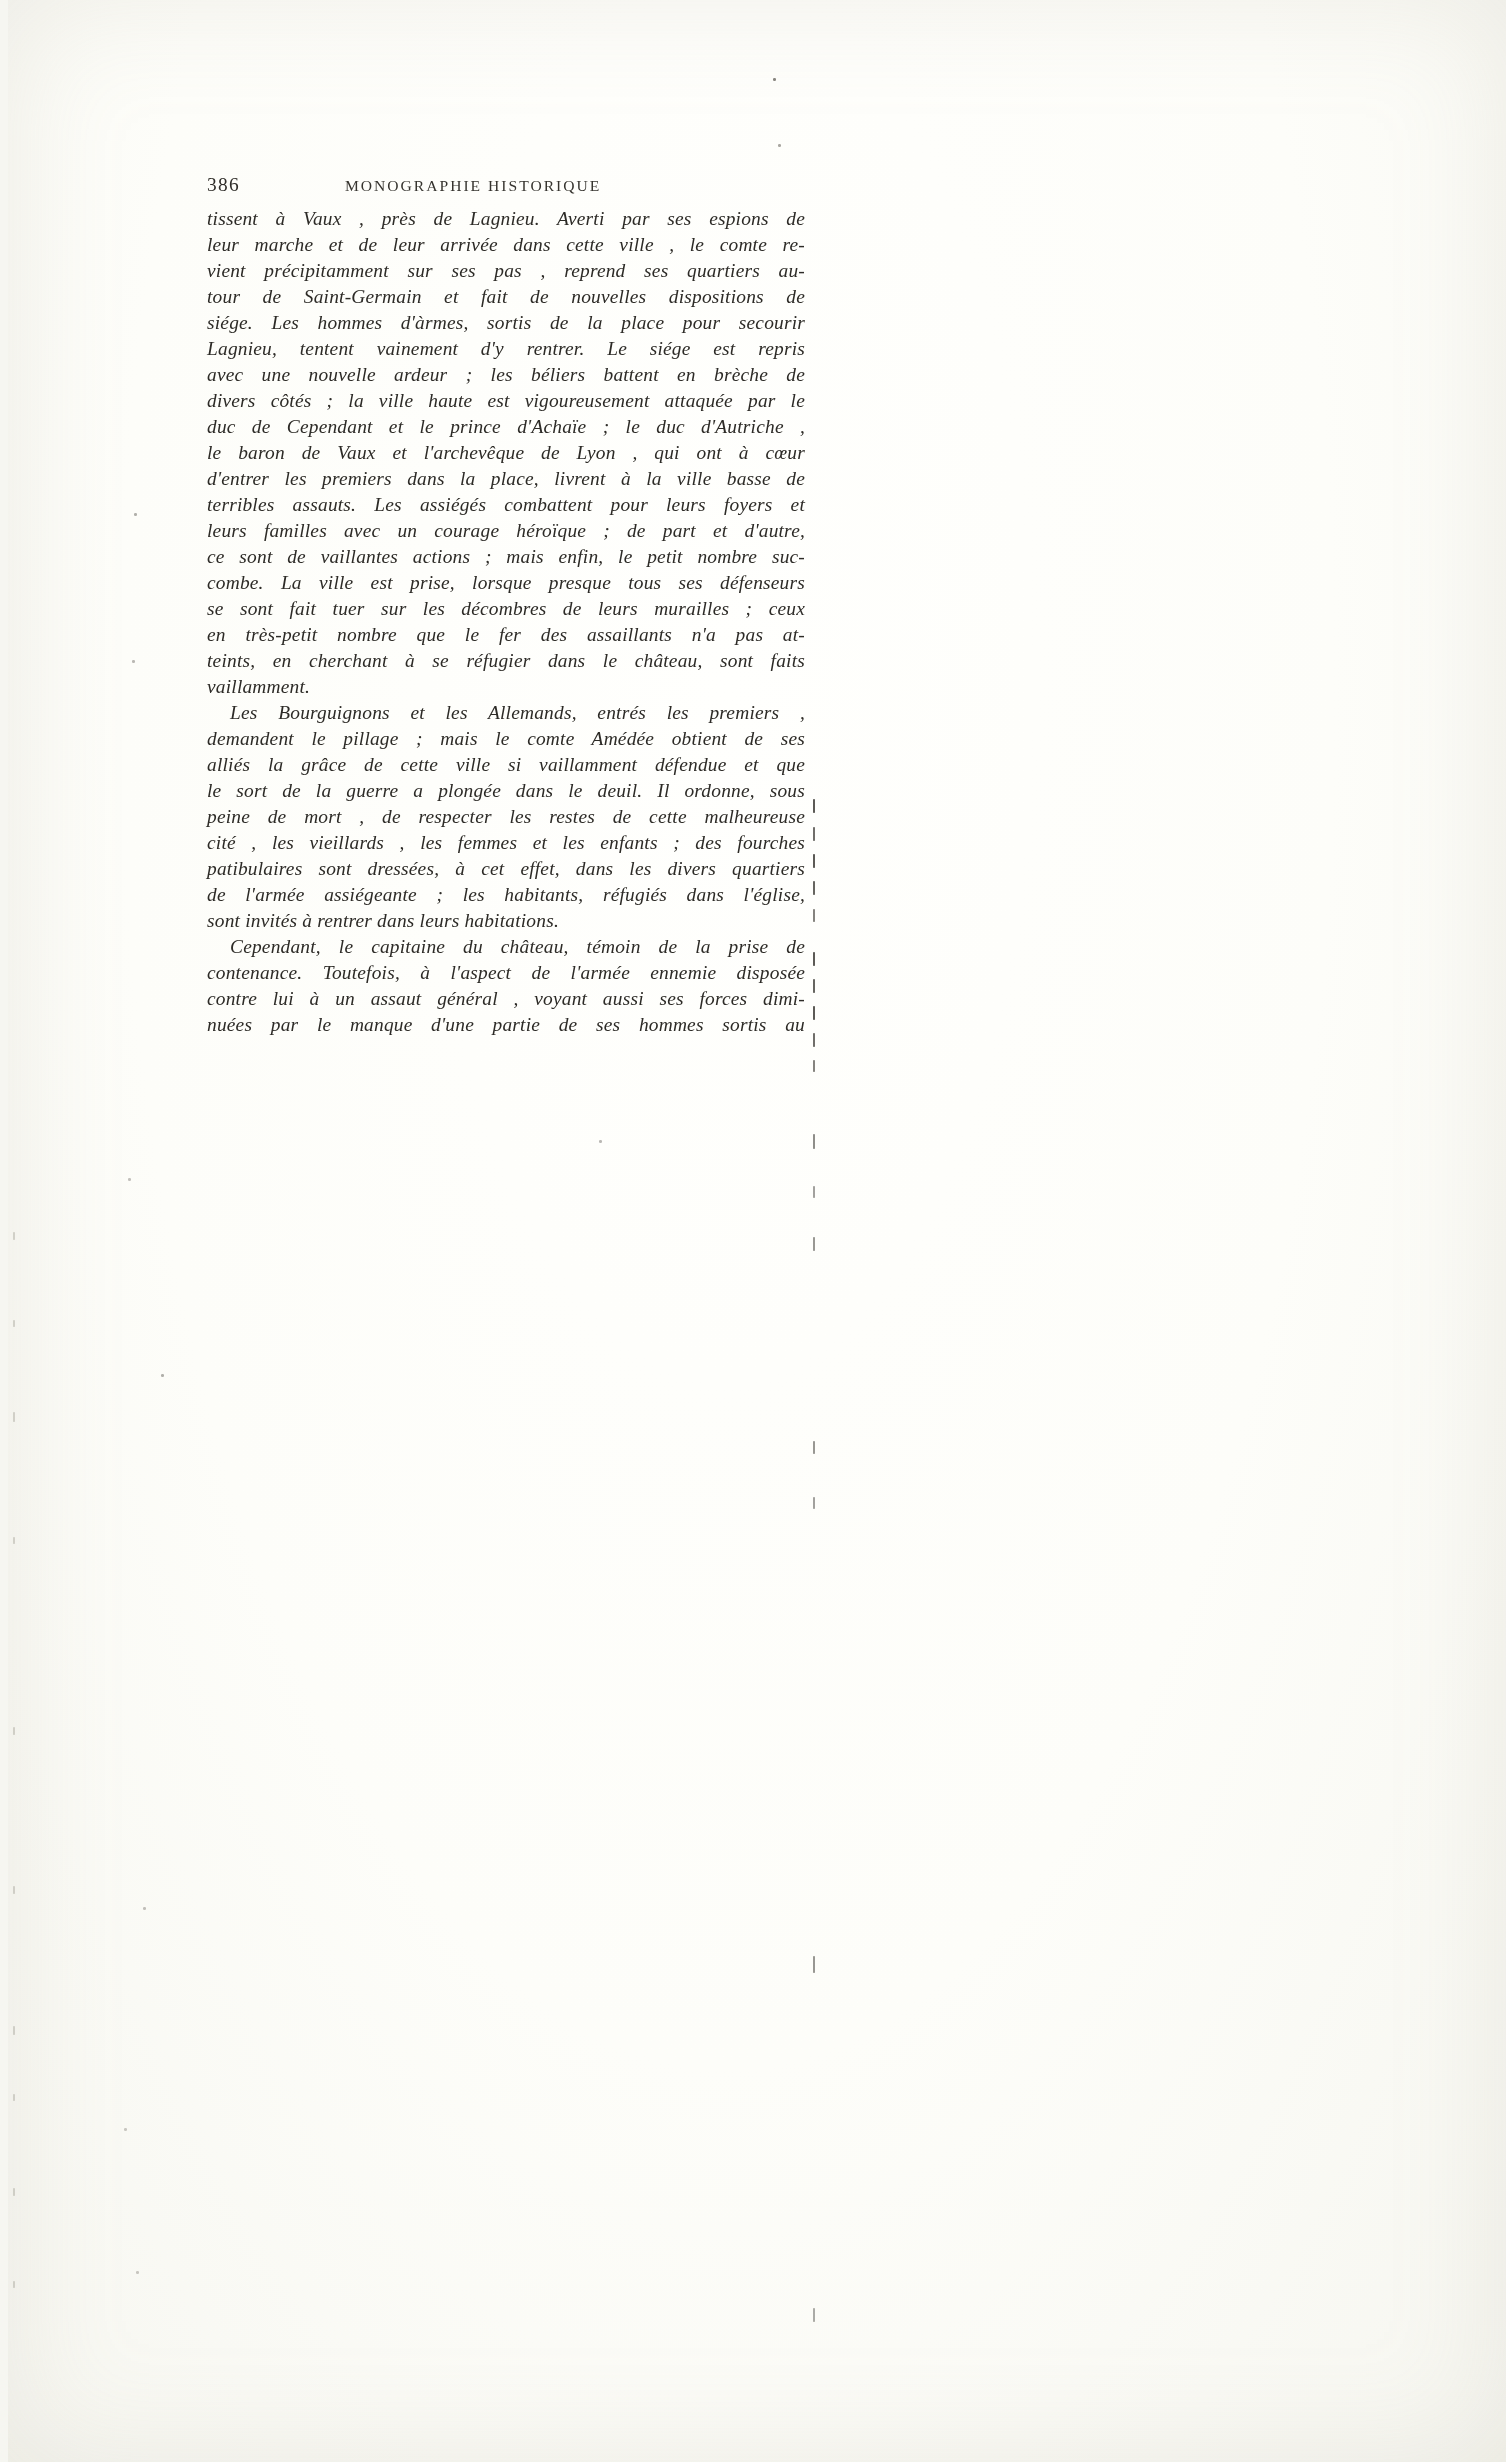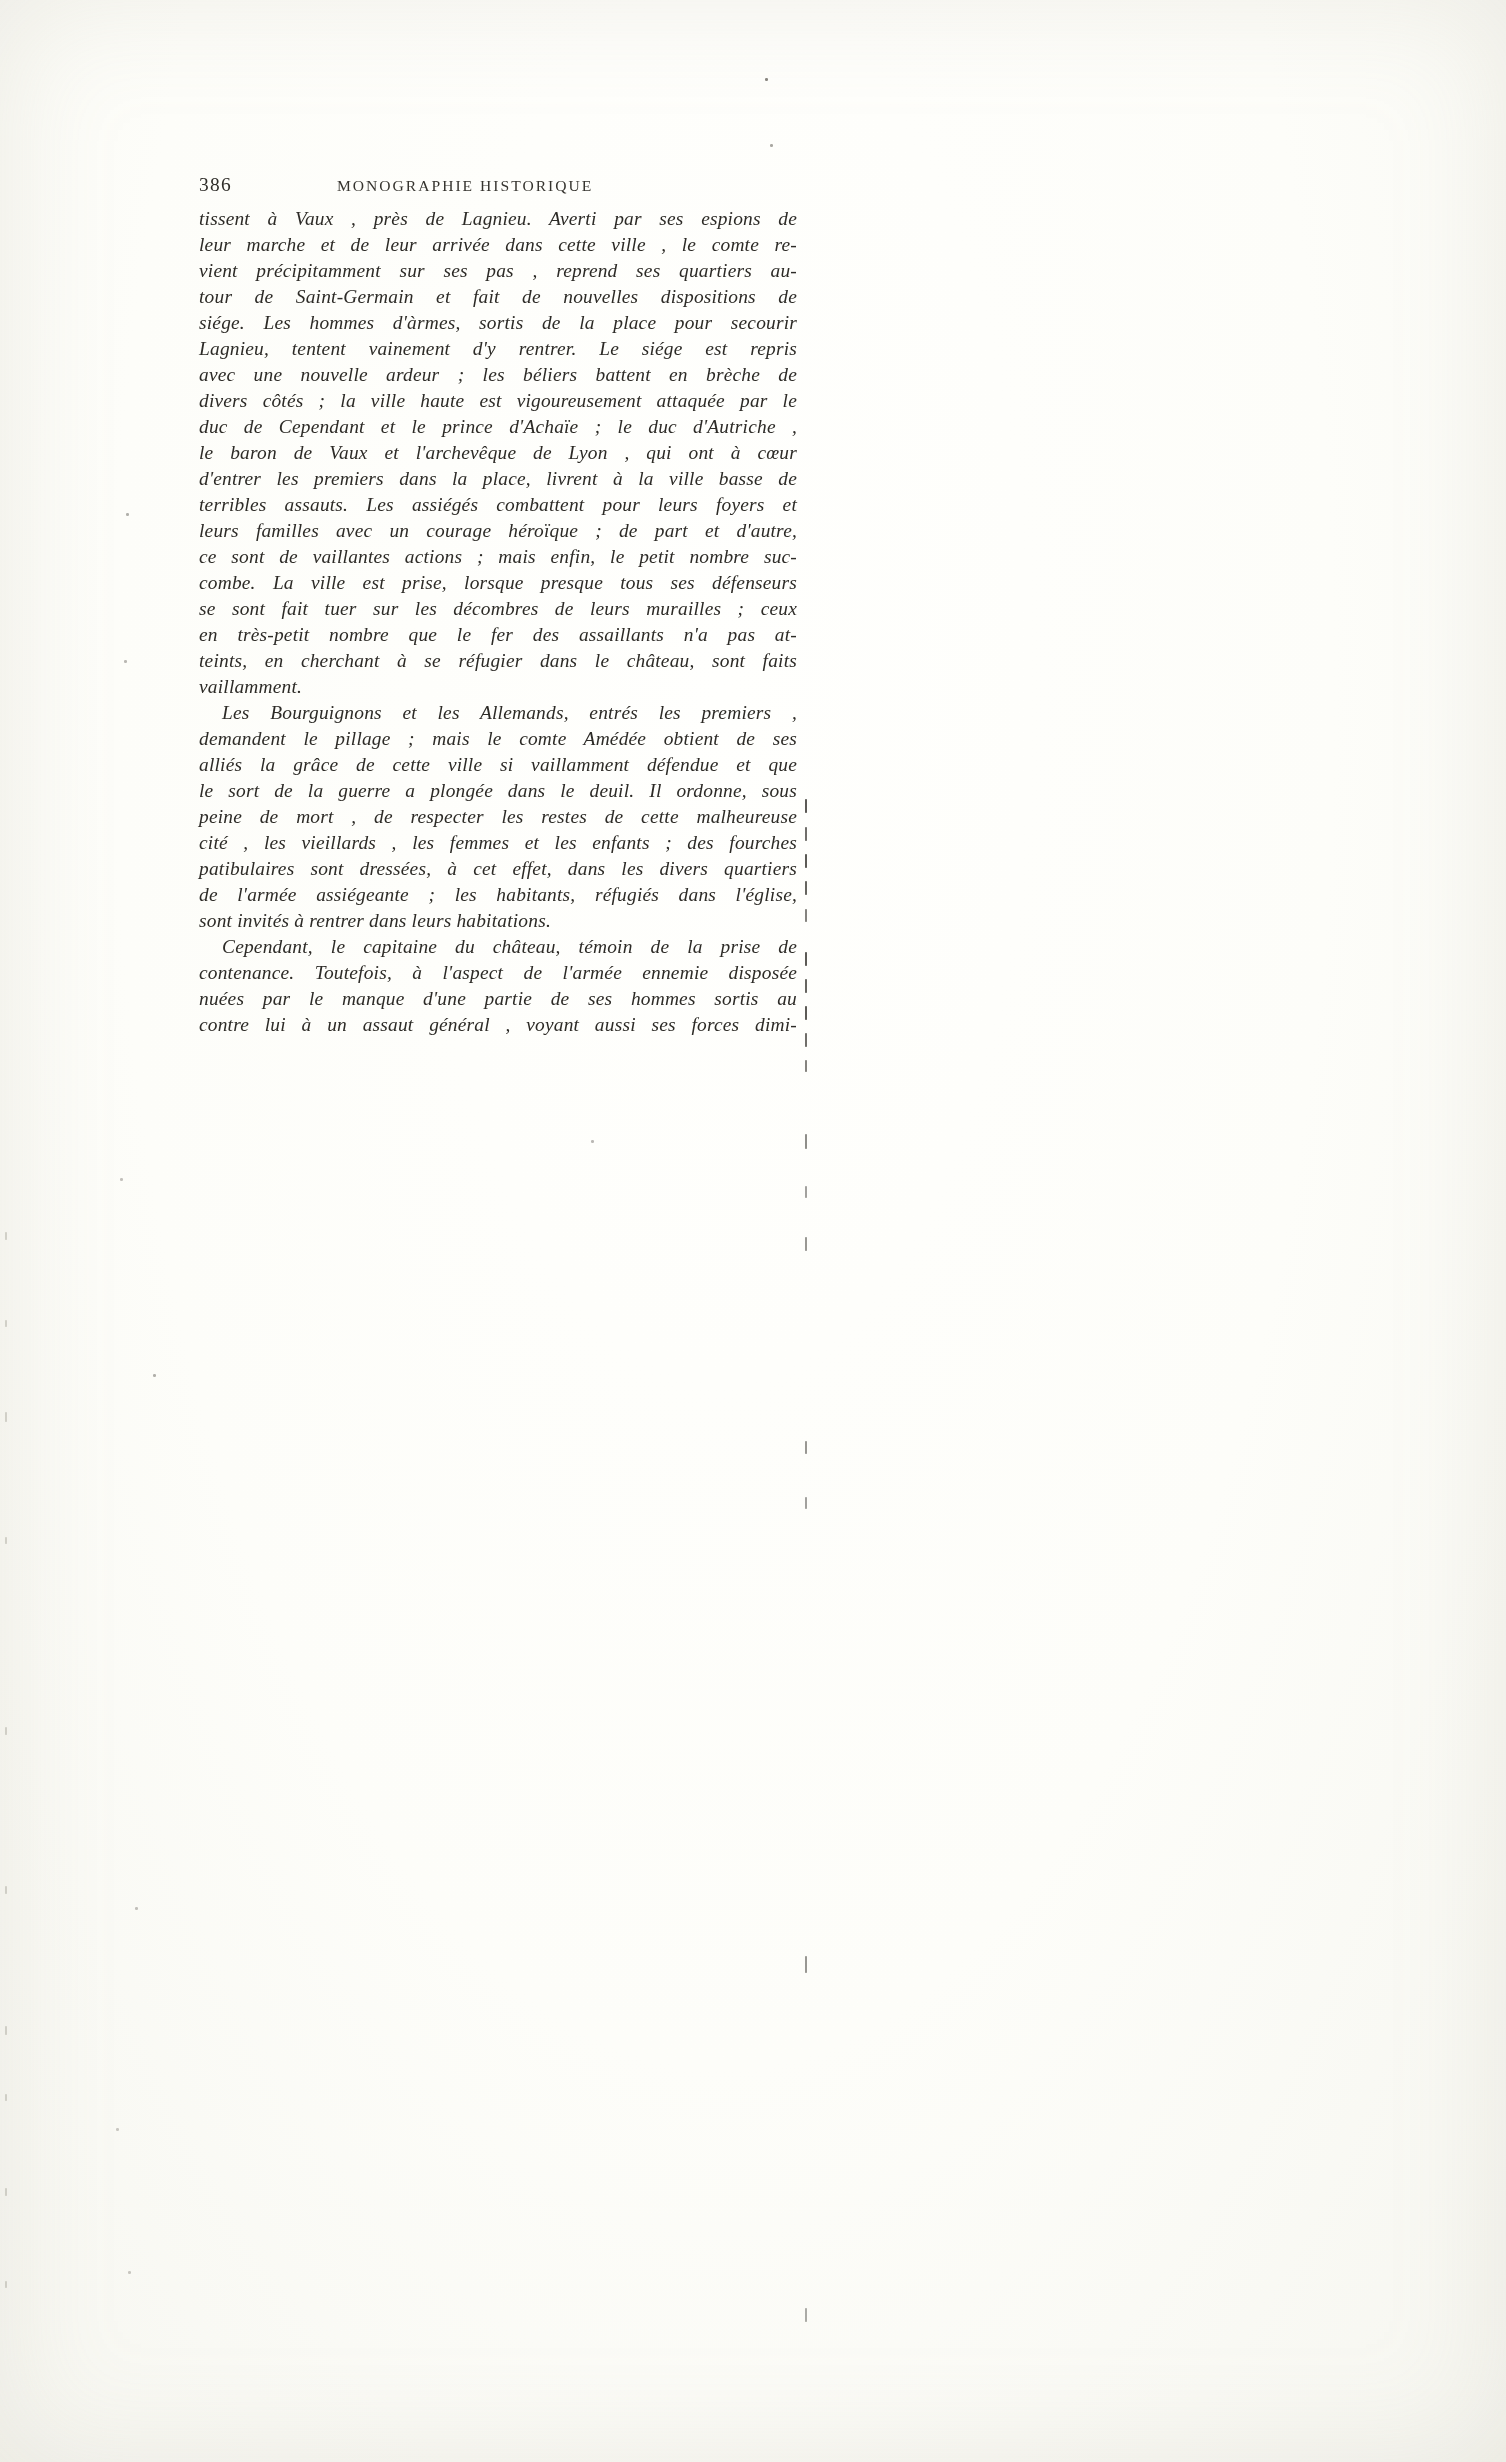--- a/index.html
+++ b/index.html
@@ -9,20 +9,21 @@
     position: relative;
     overflow: hidden;
     background: #f6f6f1;
     font-family: "Liberation Serif", serif;
   }
   .page {
     position: absolute;
     inset: 0;
     background: radial-gradient(ellipse at 48% 28%, #fffffd 0%, #fdfdf9 55%, #f6f6f0 100%);
     box-shadow: inset 0 0 118px rgba(178, 172, 156, 0.18);
+    margin-left: 8px;
   }
   .page-header {
     position: absolute;
     left: 199px;
     top: 174px;
     width: 598px;
     height: 29px;
     color: #2f2d29;
   }
   .page-number {
@@ -125,22 +126,22 @@
         <div class="line">le sort de la guerre a plongée dans le deuil. Il ordonne, sous</div>
         <div class="line">peine de mort , de respecter les restes de cette malheureuse</div>
         <div class="line">cité , les vieillards , les femmes et les enfants ; des fourches</div>
         <div class="line">patibulaires sont dressées, à cet effet, dans les divers quartiers</div>
         <div class="line">de l'armée assiégeante ; les habitants, réfugiés dans l'église,</div>
         <div class="line no-stretch">sont invités à rentrer dans leurs habitations.</div>
       </div>
       <div class="para indent">
         <div class="line">Cependant, le capitaine du château, témoin de la prise de</div>
         <div class="line">contenance. Toutefois, à l'aspect de l'armée ennemie disposée</div>
+        <div class="line">contre lui à un assaut général , voyant aussi ses forces dimi-</div>
         <div class="line">nuées par le manque d'une partie de ses hommes sortis au</div>
-        <div class="line">contre lui à un assaut général , voyant aussi ses forces dimi-</div>
       </div>
     </div>
 
 <div class="vmark" style="top: 799px; height: 13.5px; opacity: 0.8;"></div>
     <div class="vmark" style="top: 827px; height: 13.5px; opacity: 0.7;"></div>
     <div class="vmark" style="top: 854px; height: 14.4px; opacity: 0.8;"></div>
     <div class="vmark" style="top: 881px; height: 13.5px; opacity: 0.75;"></div>
     <div class="vmark" style="top: 909px; height: 12.7px; opacity: 0.6;"></div>
     <div class="vmark" style="top: 952px; height: 13.5px; opacity: 0.8;"></div>
     <div class="vmark" style="top: 979px; height: 14.4px; opacity: 0.75;"></div>

